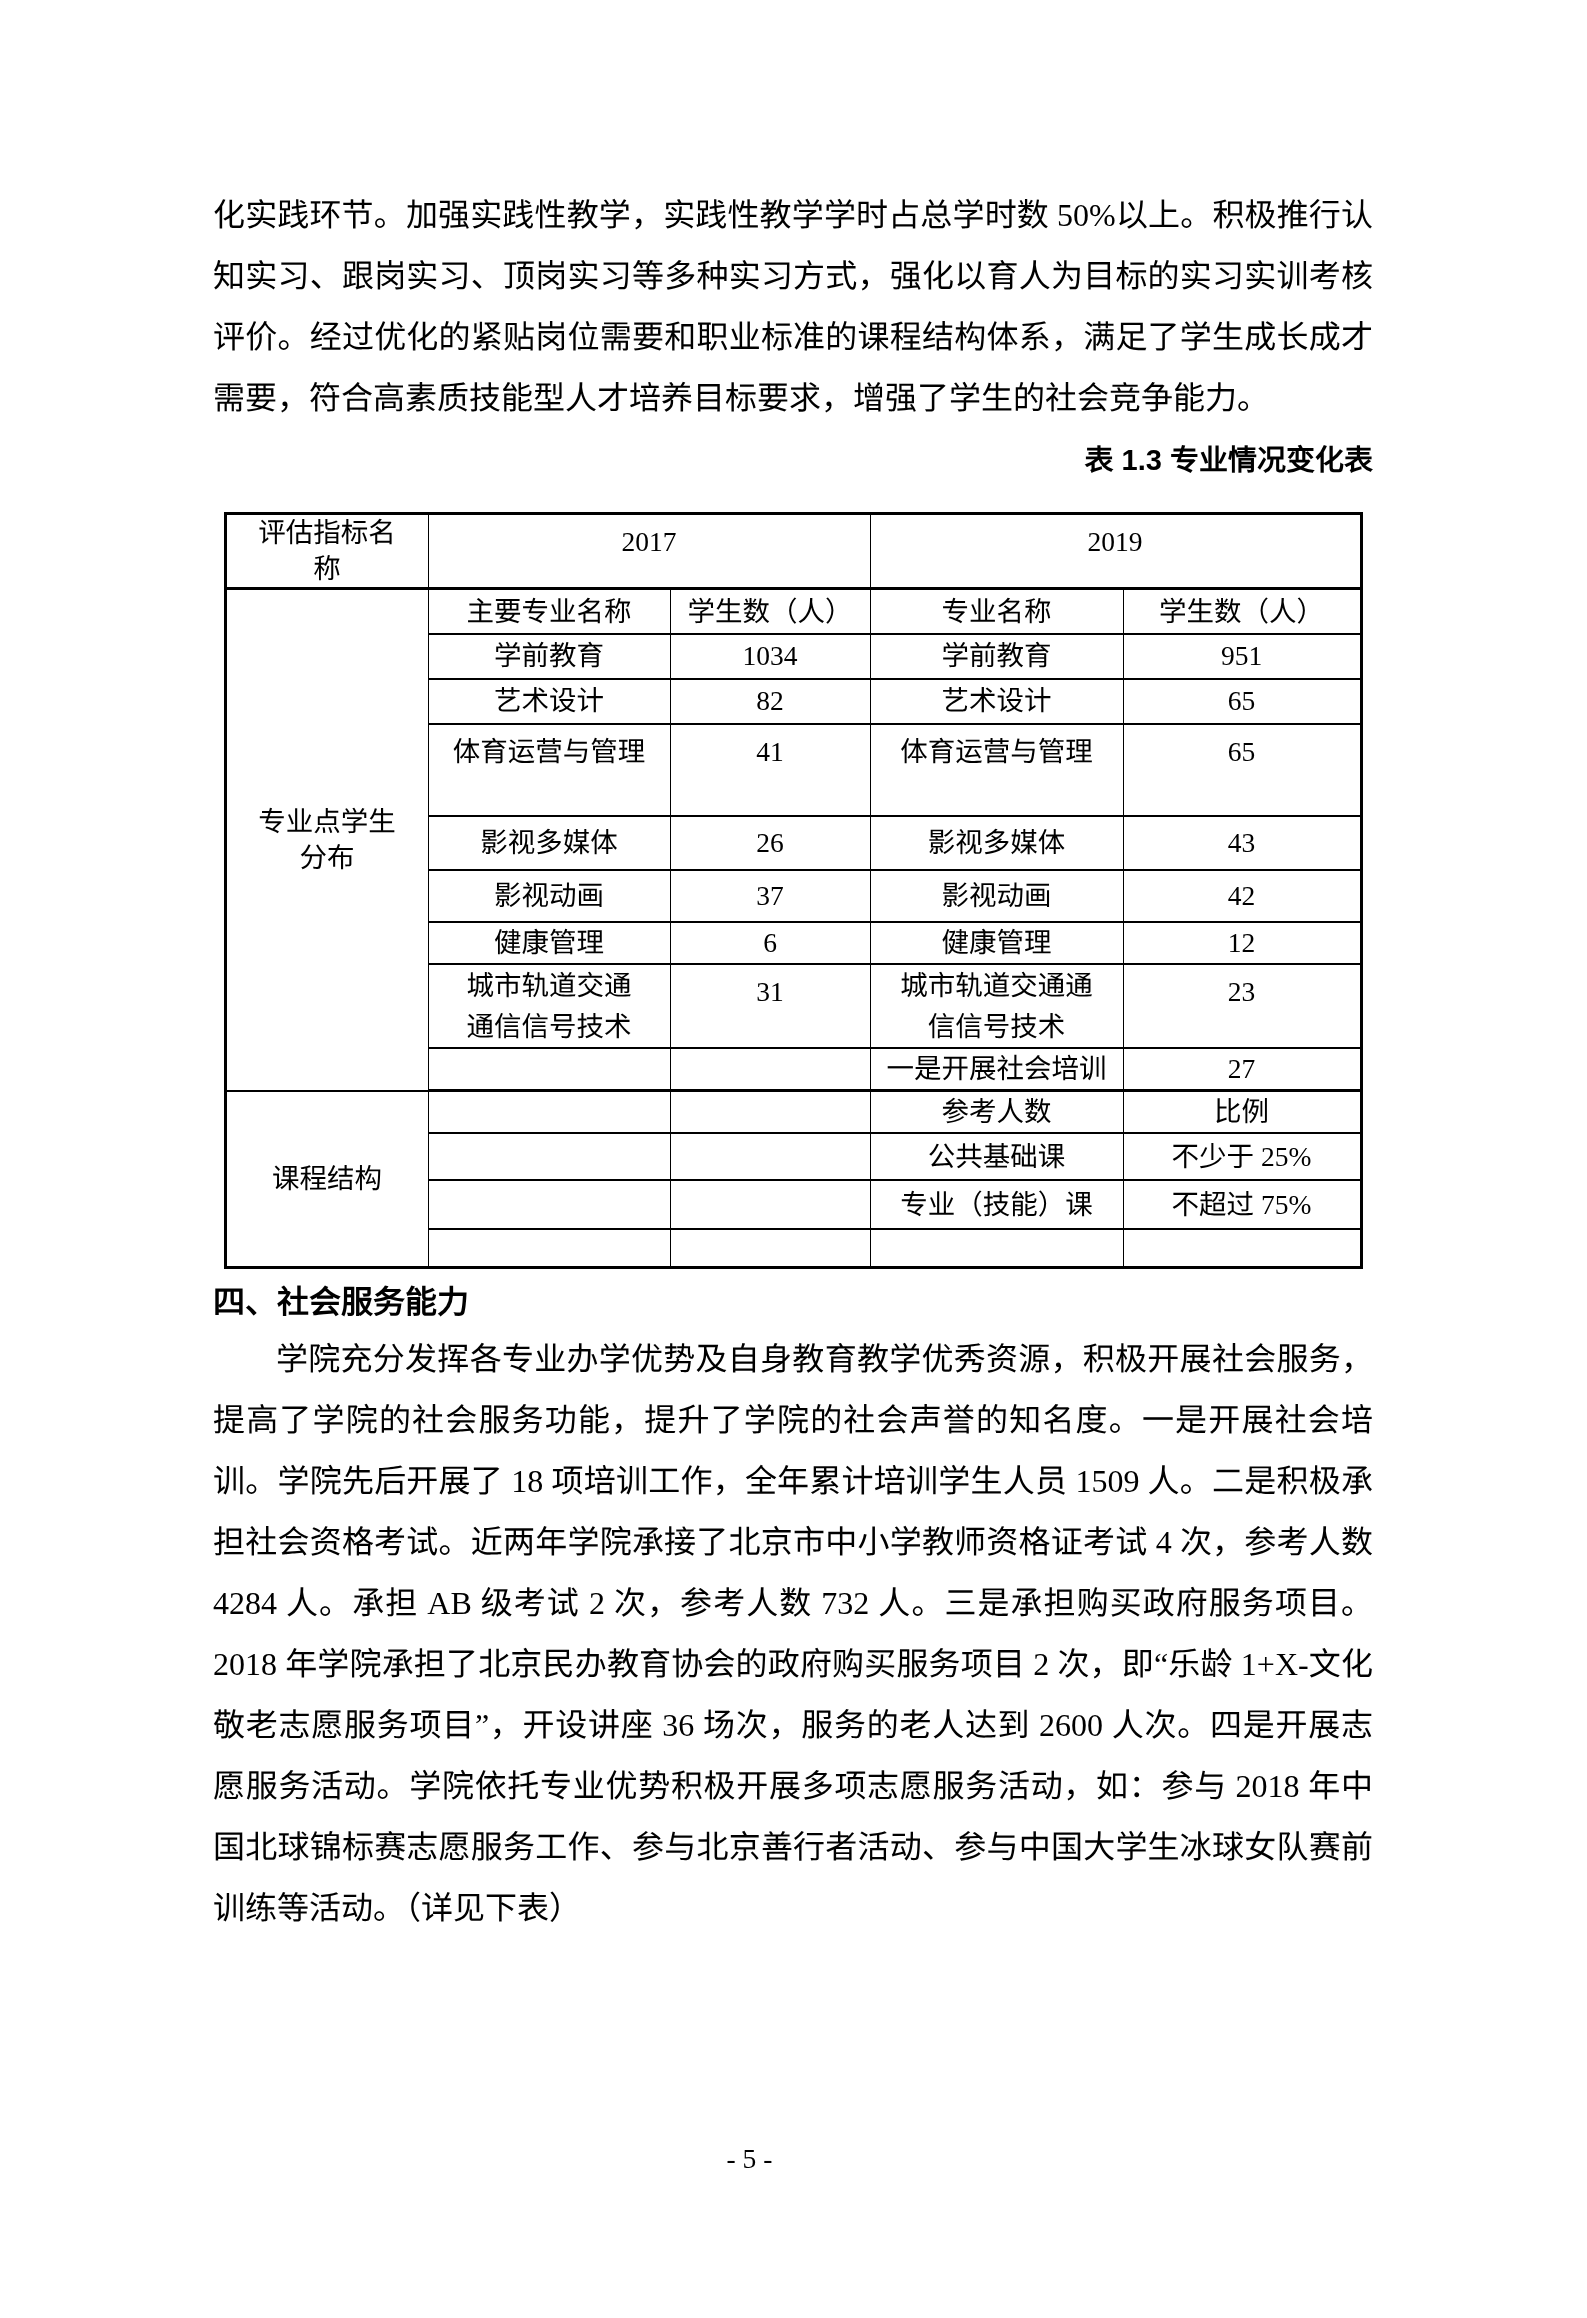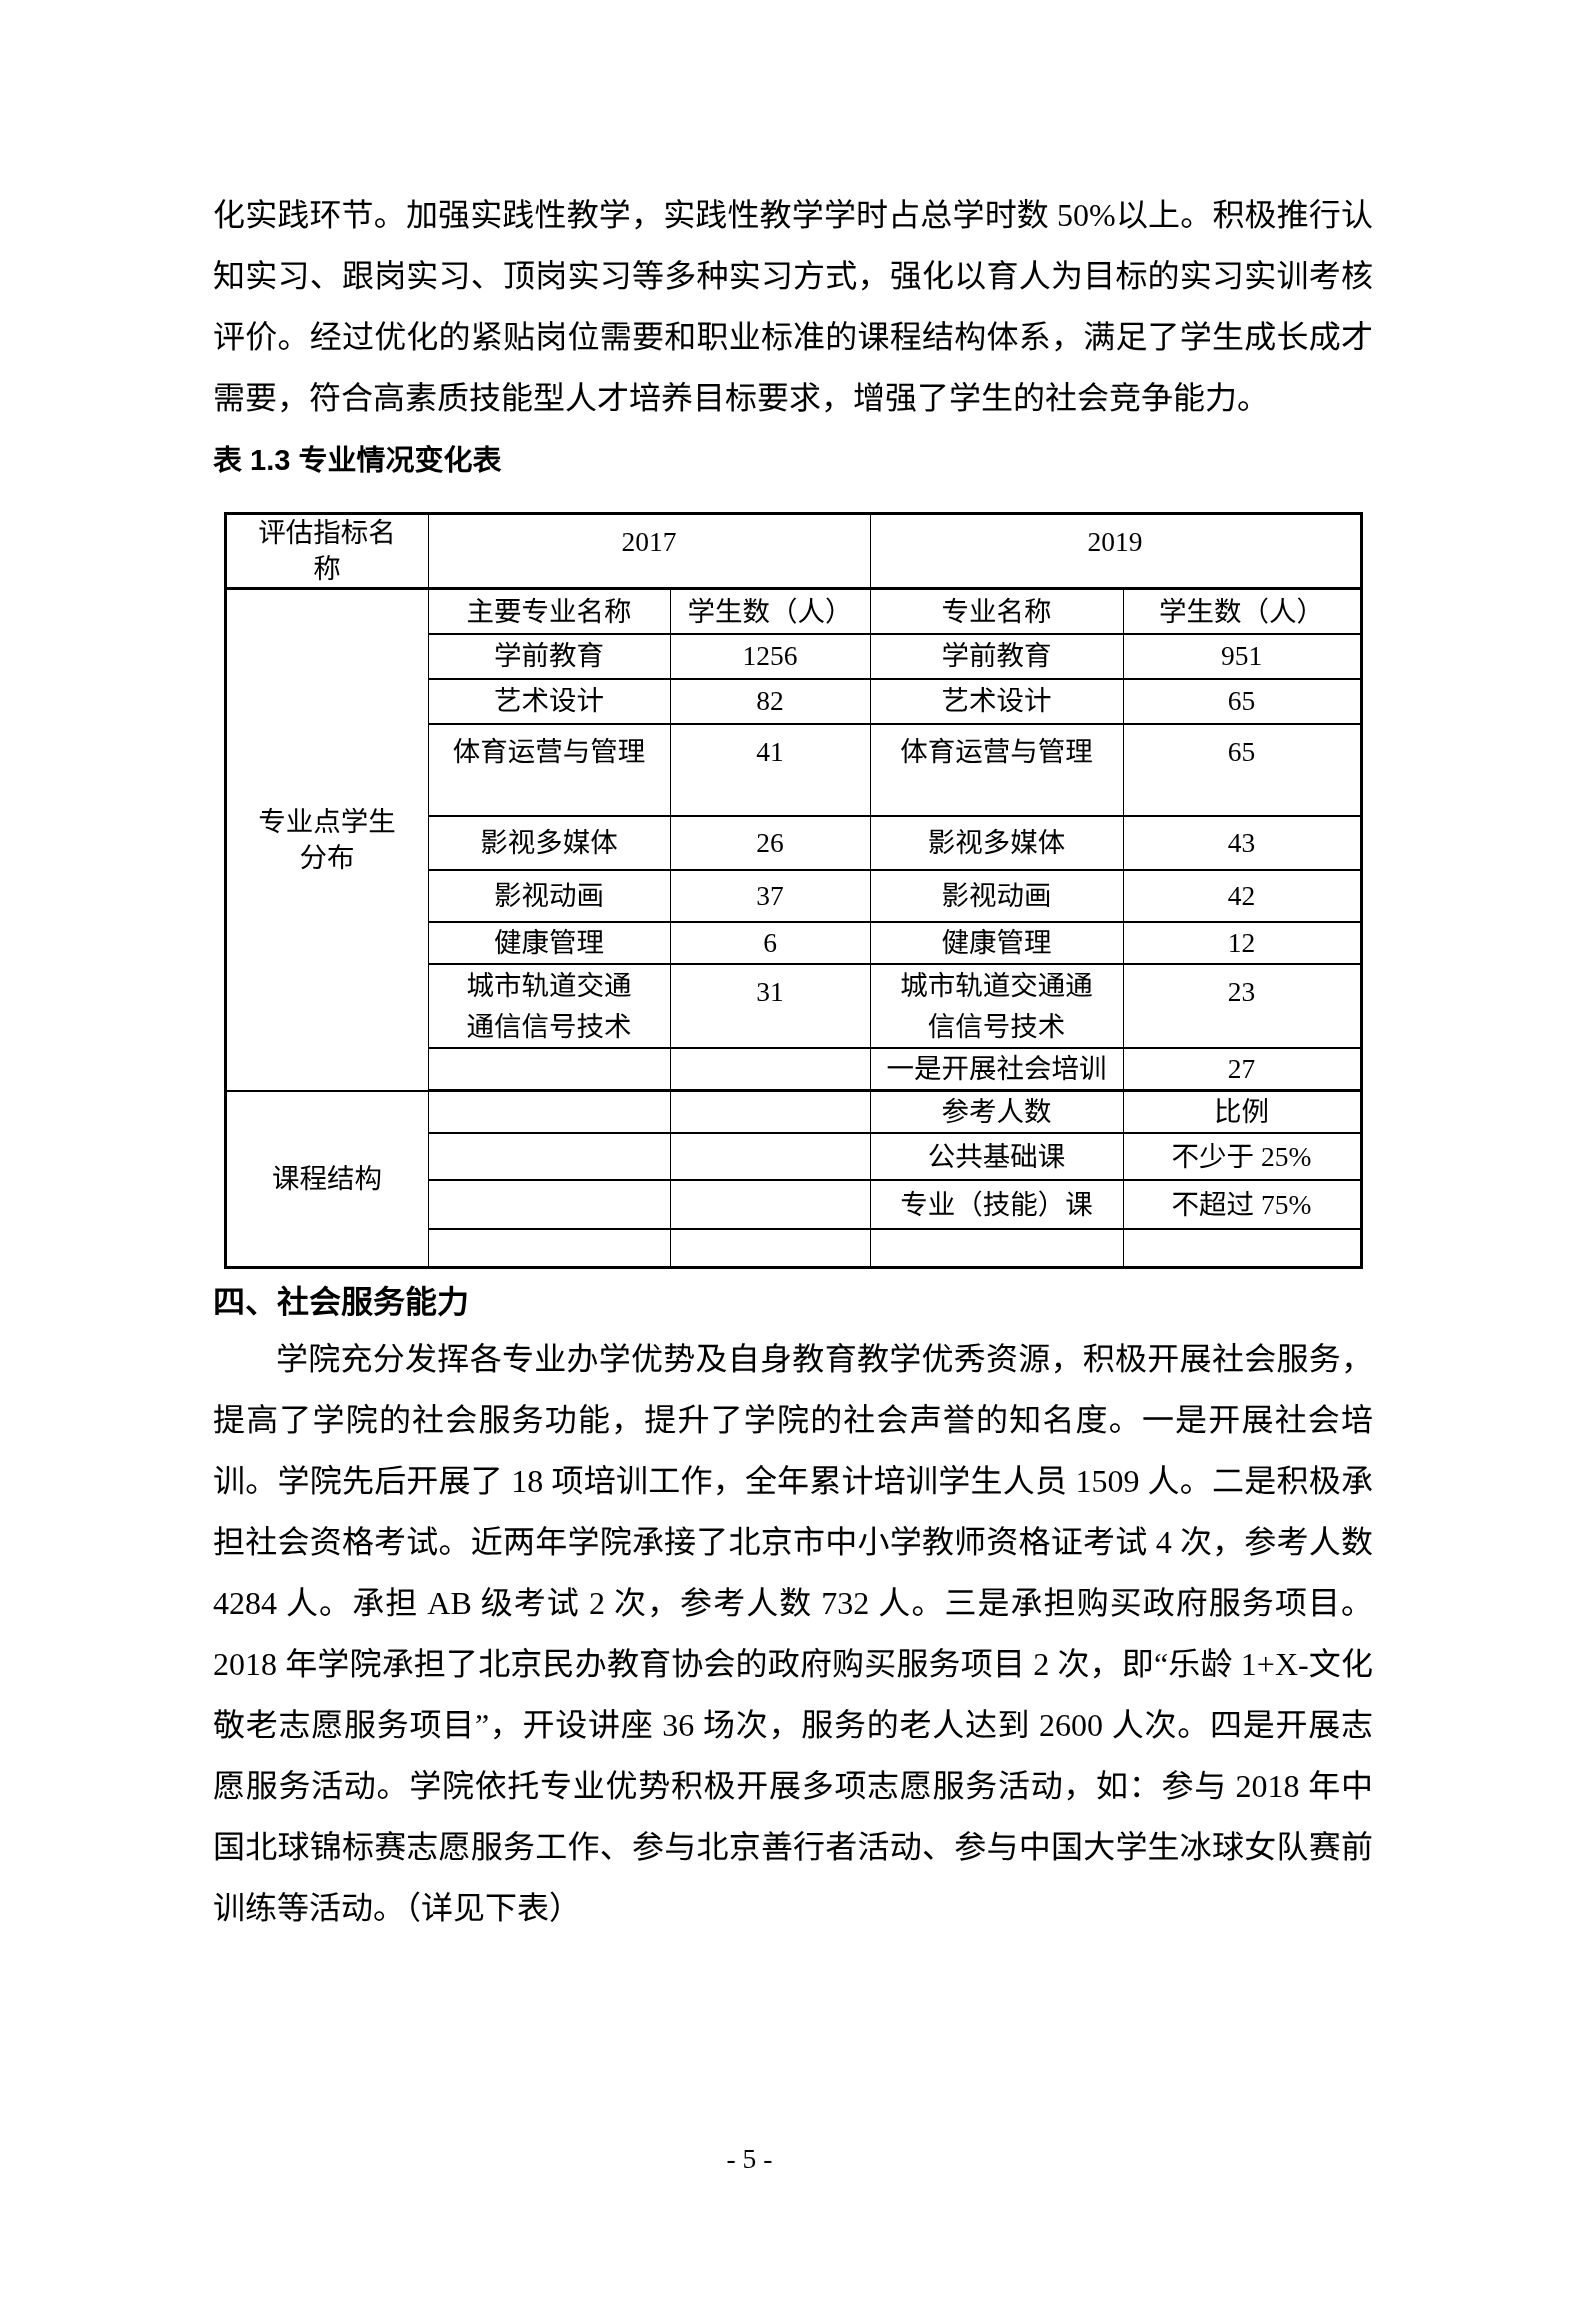--- a/index.html
+++ b/index.html
@@ -25,21 +25,21 @@
     text-justify:inter-ideograph;
     margin:0;
   }
   .para-top{padding-top:185px;}
   .para-body{margin-top:6.9px;text-indent:63px;}
   .table-title{
     font-family:"Liberation Sans","DejaVu Sans",sans-serif;
     font-weight:bold;
     font-size:29px;
     line-height:39px;
-    text-align:left;
+    text-align:right;
     margin-top:12.4px;
   }
   .section-heading{
     font-family:"Liberation Sans","DejaVu Sans",sans-serif;
     font-weight:bold;
     font-size:32px;
     line-height:41px;
     margin-top:13px;
     text-align:left;
   }
@@ -105,21 +105,21 @@
         <tr style="height:45px">
           <td rowspan="9" class="lbl">专业点学生分布</td>
           <td>主要专业名称</td>
           <td>学生数（人）</td>
           <td>专业名称</td>
           <td>学生数（人）</td>
         </tr>
 
         <tr style="height:45px">
           <td>学前教育</td>
-          <td>1256</td>
+          <td>1034</td>
           <td>学前教育</td>
           <td>951</td>
         </tr>
         <tr style="height:45px">
           <td>艺术设计</td>
           <td>82</td>
           <td>艺术设计</td>
           <td>65</td>
         </tr>
         <tr style="height:92px">

